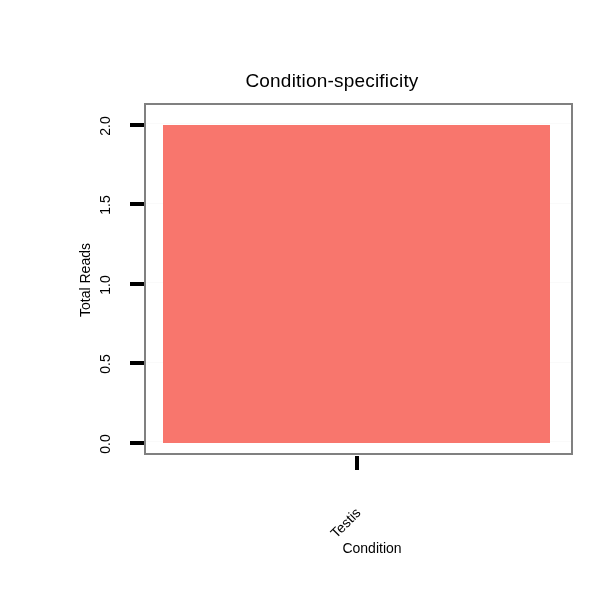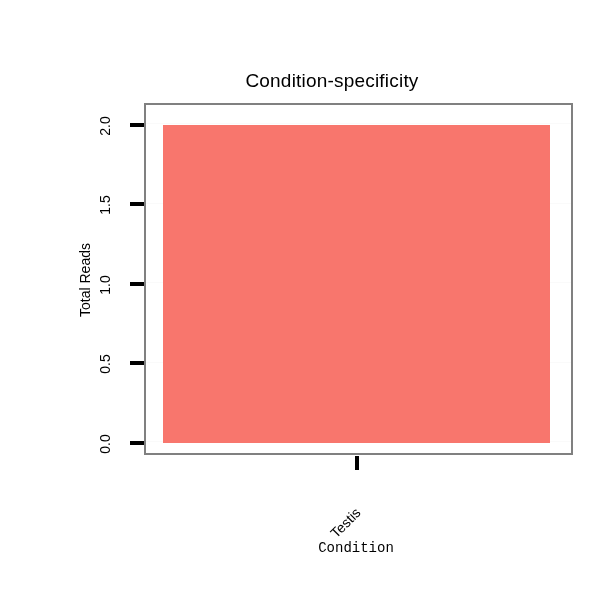--- a/index.html
+++ b/index.html
@@ -154,15 +154,15 @@
 
       <div class="bar" style="left: 17px; width: 387px; top: 20px; height: 318px; background: rgb(248, 118, 109);"></div>
 
     </div>
   </div>
 
   <div class="x-tick-mark" style="left: 323px; top: 456px; background: rgb(0, 0, 0);"></div>
 
   <div class="x-tick-label" style="left: 266px; top: 503px; width: 60px;">Testis</div>
 
-  <div class="x-axis-title" style="left: 224px; top: 540px; width: 200px; font-family: Liberation Mono, monospace;">Condition</div>
+  <div class="x-axis-title" style="left: 240px; top: 540px; width: 200px;">Condition</div>
 
 </div>
 
 </body></html>

